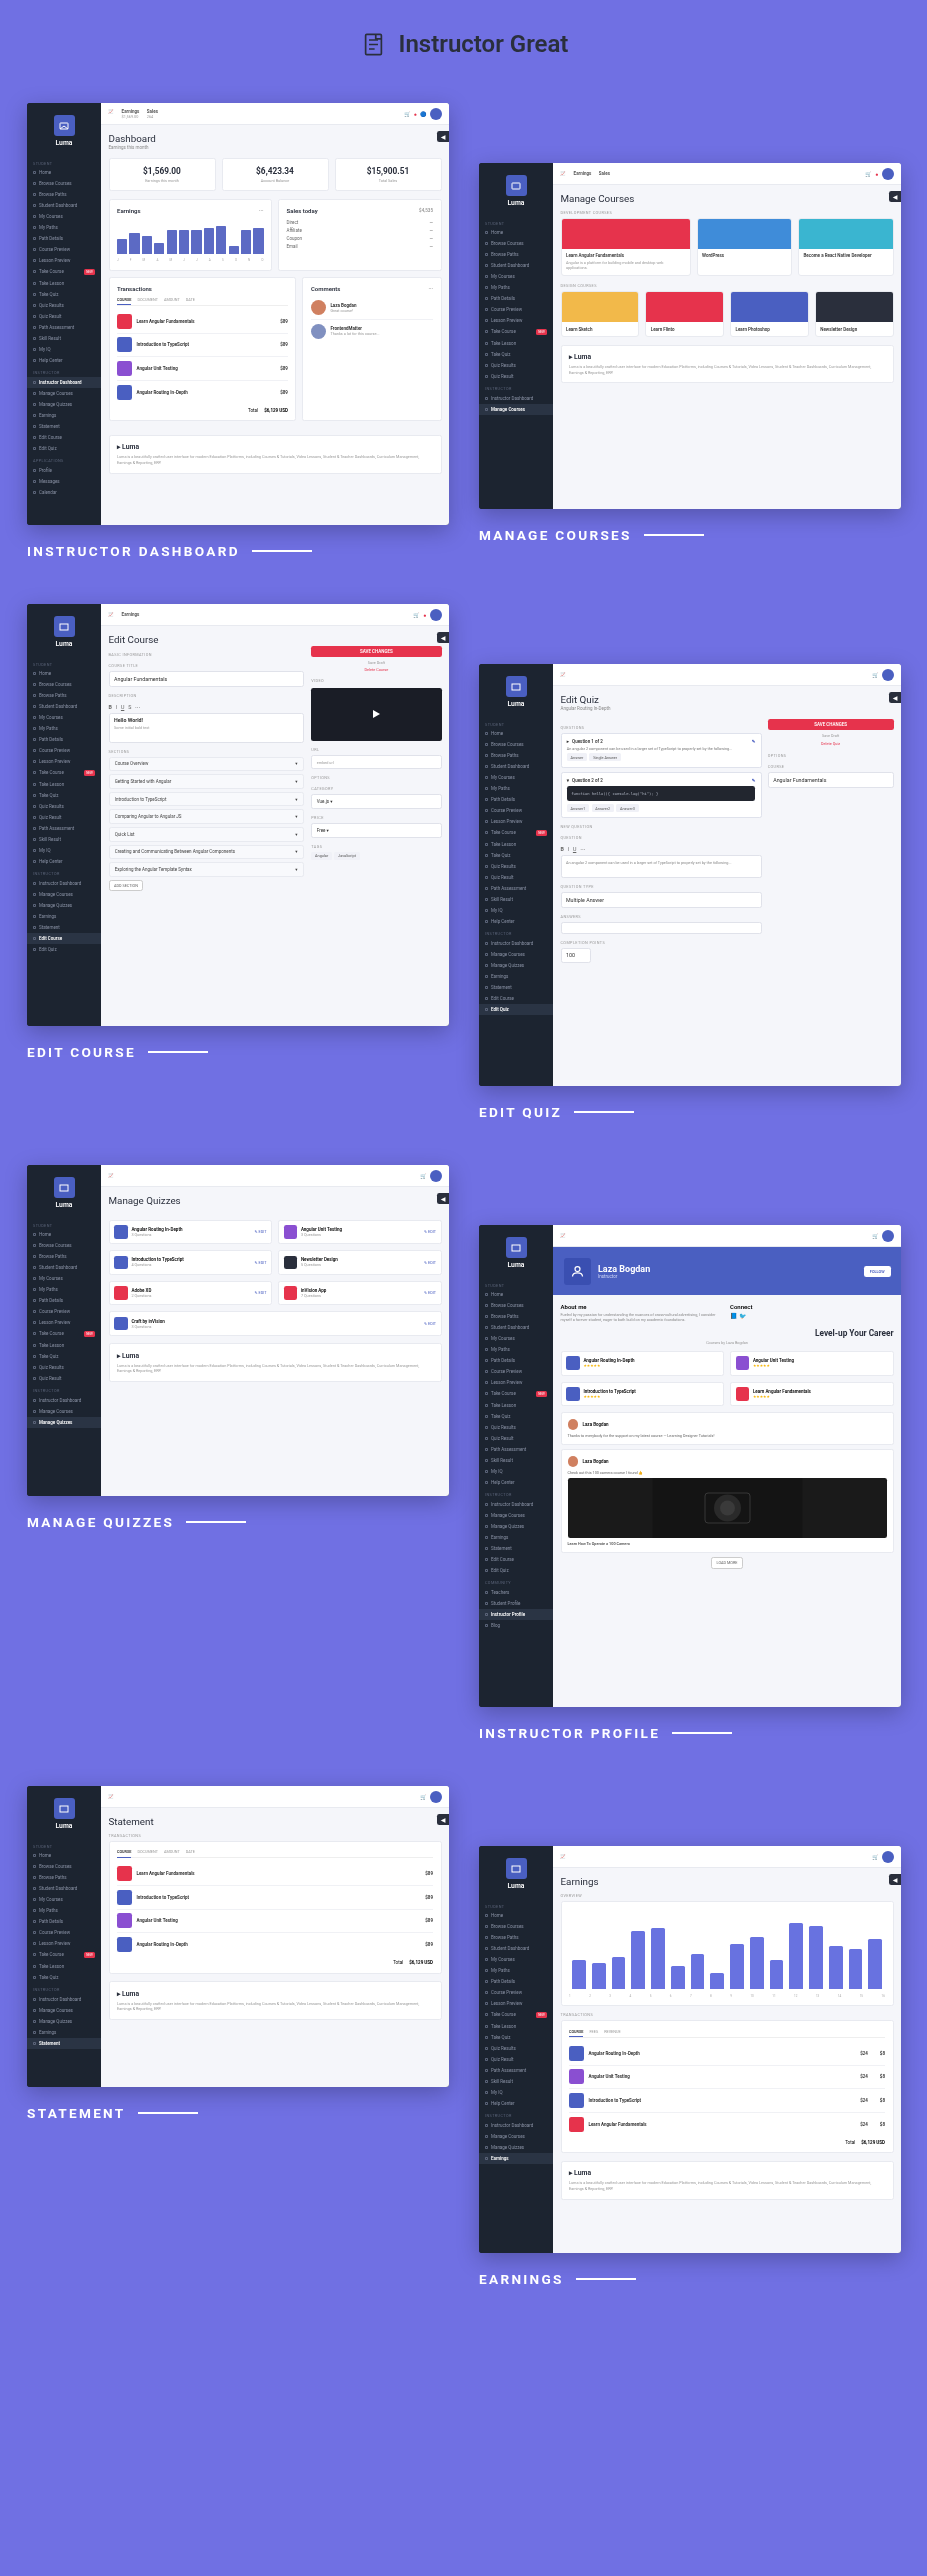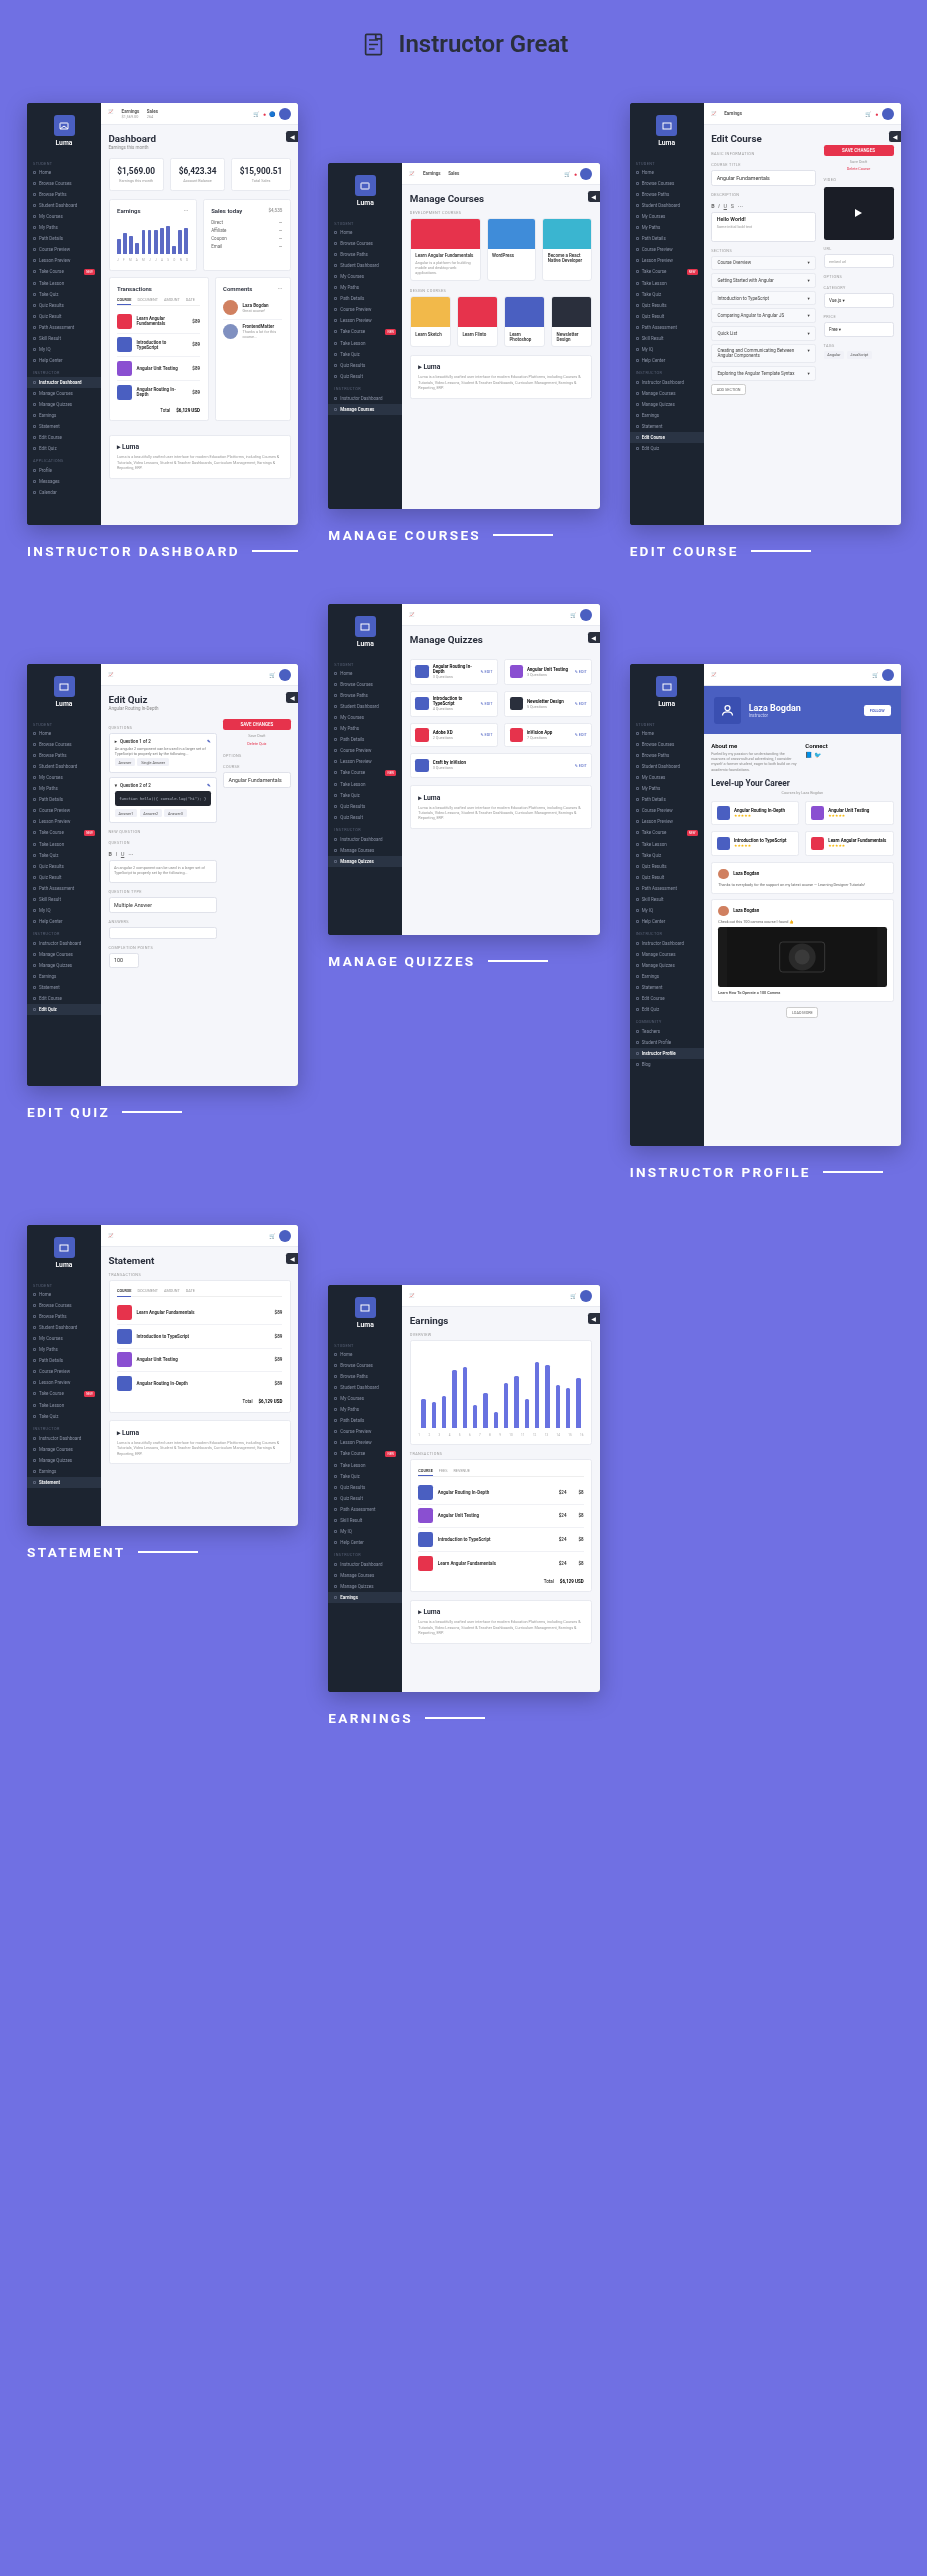--- a/index.html
+++ b/index.html
@@ -1,20 +1,20 @@
 <!DOCTYPE html>
 <html style="font-size:12px"><head>
 <meta charset="utf-8">
 <style>
 *{box-sizing:border-box;margin:0;padding:0}
 body{background:#7070e3;font-family:-apple-system,BlinkMacSystemFont,'Segoe UI',Roboto,sans-serif;padding:30px 15px;width:928px}
 .page-header{display:flex;align-items:center;justify-content:center;gap:12px;margin-bottom:45px}
 .page-header svg{width:27px;height:27px}
 .page-header h1{color:#2a2f3c;font-size:24px;font-weight:600}
-.grid{display:grid;grid-template-columns:1fr 1fr 1fr;gap:45px 30px;max-width:874px;margin:0 auto}
+.grid{display:grid;grid-template-columns:1fr 1fr;gap:45px 30px;max-width:874px;margin:0 auto}
 .cell{display:flex;flex-direction:column}
 .cell.offset{margin-top:60px}
 .shot{background:#1c2430;border-radius:3px;box-shadow:0 6px 22.6px rgba(0,0,0,.25);overflow:hidden;display:flex;height:422px;font-size:5.3px}
 .sidebar{width:74px;background:#1c2430;color:#8a92a5;padding:6px 0;flex-shrink:0}
 .side-logo{display:flex;flex-direction:column;align-items:center;padding:6px 0 9px}
 .side-logo .sq{width:21px;height:21px;background:#4a5fc1;border-radius:3px;display:flex;align-items:center;justify-content:center}
 .side-logo .sq svg{width:12px;height:12px}
 .side-logo span{color:#fff;font-size:6.8px;font-weight:600;margin-top:3px}
 .side-sec{padding:4.5px 6px 1.5px;font-size:3.8px;letter-spacing:0.4px;color:#5a6378;text-transform:uppercase}
 .side-item{padding:3px 6px;font-size:4.5px;color:#8a92a5;display:flex;align-items:center;gap:3px;cursor:pointer}
@@ -22,21 +22,21 @@
 .side-item .dot{width:3px;height:3px;border:0.8px solid #5a6378;border-radius:0.8px;flex-shrink:0}
 .side-item .badge{background:#e6334c;color:#fff;font-size:3px;padding:0.8px 2.3px;border-radius:1.5px;margin-left:auto}
 .main{flex:1;background:#f5f6fa;display:flex;flex-direction:column;overflow:hidden}
 .topbar{background:#fff;border-bottom:0.8px solid #e8eaf0;padding:4.5px 7.5px;display:flex;align-items:center;gap:6px}
 .topbar .tb-left{display:flex;gap:7.5px;font-size:4.5px;color:#555}
 .topbar .tb-left span{display:flex;flex-direction:column}
 .topbar .tb-left .lbl{font-size:3.8px;color:#999}
 .topbar .tb-right{margin-left:auto;display:flex;gap:3px;align-items:center}
 .topbar .avatar{width:12px;height:12px;border-radius:50%;background:#4a5fc1}
 .content{padding:7.5px;overflow-y:hidden;position:relative;flex:1}
-.page-title{font-size:9.8px;font-weight:700;color:#2a2f3c;margin-bottom:1.5px}
+.page-title{font-size:9.8px;font-weight:400;color:#2a2f3c;margin-bottom:1.5px}
 .page-sub{font-size:4.5px;color:#888;margin-bottom:7.5px}
 .stats-row{display:flex;gap:6px;margin-bottom:7.5px}
 .stat-card{flex:1;background:#fff;border:0.8px solid #e8eaf0;border-radius:2.3px;padding:7.5px;text-align:center}
 .stat-val{font-size:8.3px;font-weight:700;color:#2a2f3c}
 .stat-lbl{font-size:3.8px;color:#999;margin-top:1.5px}
 .panel{background:#fff;border:0.8px solid #e8eaf0;border-radius:2.3px;padding:7.5px;margin-bottom:6px}
 .panel-h{font-size:6px;font-weight:600;color:#2a2f3c;margin-bottom:4.5px;display:flex;justify-content:space-between;align-items:center}
 .panel-h .more{color:#999;font-size:4.5px}
 .two-col{display:flex;gap:6px}
 .two-col>*{flex:1}
@@ -76,21 +76,21 @@
 .profile-banner .av{width:27px;height:27px;background:#3a4fb1;border-radius:3px;display:flex;align-items:center;justify-content:center}
 .profile-banner h3{color:#fff;font-size:9px;font-weight:700}
 .profile-banner .flw{margin-left:auto;background:#fff;border-radius:2.3px;padding:3px 6px;font-size:3.8px;color:#4a5fc1;font-weight:600}
 .big-chart{height:83px;display:flex;align-items:flex-end;gap:6px;padding:7.5px 3px 3px}
 .big-bar{flex:1;background:#6872e0;border-radius:1.5px 1.5px 0 0}
 .q-box{border:0.8px solid #dfe2ec;border-radius:2.3px;padding:5.3px;margin-bottom:4.5px;background:#fff}
 .q-num{font-size:4.5px;font-weight:600;color:#333;display:flex;align-items:center;gap:3px}
 .code-block{background:#22262f;color:#b4bac8;font-family:monospace;font-size:3.8px;padding:4.5px;border-radius:2.3px;margin:3px 0;line-height:1.5}
 .chip{display:inline-block;background:#f0f1f7;border-radius:1.5px;padding:1.5px 3.8px;font-size:3.8px;color:#555;margin-right:2.3px}
 .drawer-btn{position:absolute;top:6px;right:0;background:#2a2f3c;color:#fff;width:12px;height:10.5px;border-radius:2.3px 0 0 2.3px;display:flex;align-items:center;justify-content:center;font-size:6px}
-.levelup{text-align:left;font-size:8.3px;font-weight:700;color:#2a2f3c;margin:6px 0 1.5px}
+.levelup{text-align:right;font-size:8.3px;font-weight:700;color:#2a2f3c;margin:6px 0 1.5px}
 .levelup-sub{text-align:center;font-size:3.8px;color:#999;margin-bottom:6px}
 .post{background:#fff;border:0.8px solid #e8eaf0;border-radius:2.3px;padding:6px;margin-bottom:4.5px}
 .post-h{display:flex;gap:4.5px;align-items:center;margin-bottom:3px}
 .post-av{width:10.5px;height:10.5px;border-radius:50%;background:#d08060}
 .post-name{font-size:4.5px;font-weight:600}
 .post-img{height:60px;background:#1a1a1a;border-radius:2.3px;margin:3px 0;position:relative;overflow:hidden}
 .video-box{background:#1a1d26;height:53px;border-radius:2.3px;display:flex;align-items:center;justify-content:center;margin:4.5px 0}
 .play{width:0;height:0;border-left:7.5px solid #fff;border-top:4.5px solid transparent;border-bottom:4.5px solid transparent}
 </style>
 </head>

